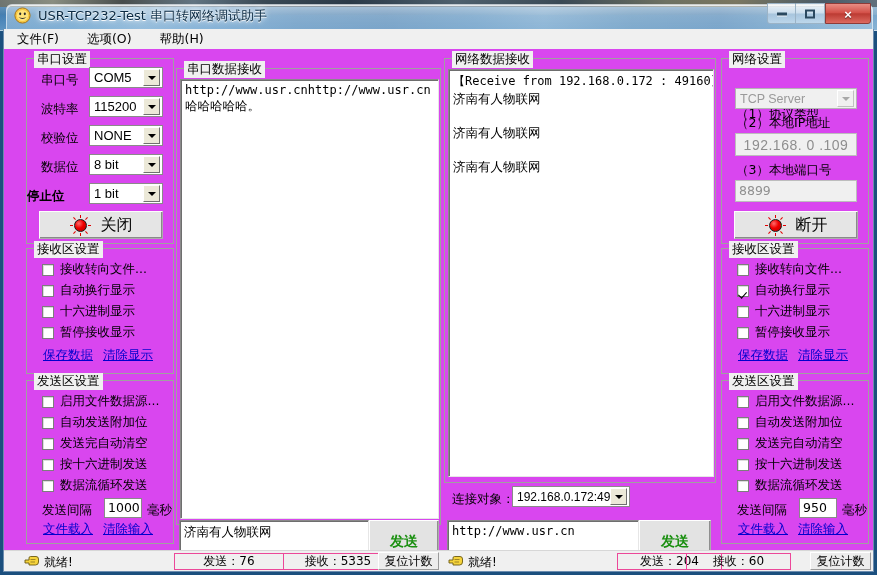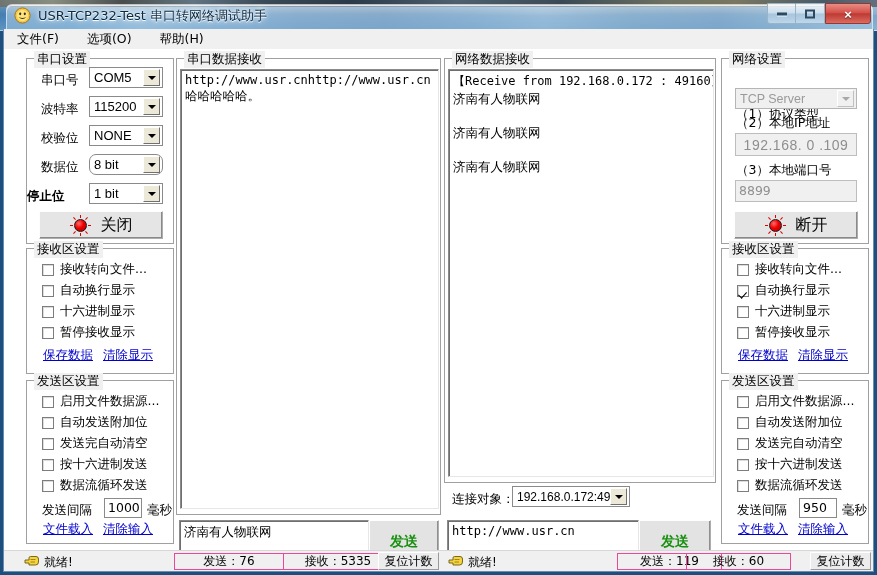--- a/index.html
+++ b/index.html
@@ -58,21 +58,21 @@
   .wbtn .g{position:absolute;left:50%;top:50%;transform:translate(-50%,-50%);}
   .min-g{width:10px;height:3px;background:#2b4960;box-shadow:0 1px 0 rgba(255,255,255,.8);}
   .max-g{width:10px;height:9px;border:2px solid #2b4960;box-sizing:border-box;}
   .close-g{
     color:#fff;font-size:13px;font-weight:bold;font-family:"Liberation Sans",sans-serif;
     text-shadow:0 1px 1px rgba(0,0,0,.55);line-height:1;
   }
   
   .client{
     position:absolute;left:3px;top:29px;width:871px;height:543px;
-    background:#ffffff;
+    background:#d946ef;
     border:1px solid #6b8cae;border-top:none;
     box-sizing:border-box;
   }
   .menubar{
     position:absolute;left:0;top:0;width:100%;height:20px;
     background:#f0f0f0;display:flex;align-items:center;padding-left:10px;box-sizing:border-box;
   }
   .menuitem{
     font-size:12.5px;color:#000;margin-right:22px;padding:1px 3px;cursor:default;
     font-family:"DejaVu Sans",sans-serif;
@@ -260,21 +260,21 @@
         <span class="arw"></span>
       </div>
 
       <div class="lbl" style="left:14px;top:71px;">校验位</div>
       <div class="combo" style="left:62px;top:66px;width:74px;">
         <span class="val">NONE</span>
         <span class="arw"></span>
       </div>
 
       <div class="lbl" style="left:14px;top:100px;">数据位</div>
-      <div class="combo" style="left:62px;top:95px;width:74px;border-radius:7px;">
+      <div class="combo" style="left:62px;top:95px;width:74px;">
         <span class="val">8 bit</span>
         <span class="arw"></span>
       </div>
 
       <div class="lbl" style="left:0;top:129px;font-weight:bold;">停止位</div>
       <div class="combo" style="left:62px;top:124px;width:74px;">
         <span class="val">1 bit</span>
         <span class="arw"></span>
       </div>
 
@@ -338,21 +338,21 @@
         <span class="cb"></span>
           <span>数据流循环发送</span>
       </div>
       <div class="lbl" style="left:15px;top:121px;">发送间隔</div>
       <div class="tin" style="left:77px;top:117px;width:38px;">1000</div>
       <div class="lbl" style="left:120px;top:121px;">毫秒</div>
       <div class="lnk" style="left:16px;top:140px;">文件载入</div>
       <div class="lnk" style="left:76px;top:140px;">清除输入</div>
     </div>
 
-    <div class="gb" style="left:172px;top:29px;width:265px;height:457px;">
+    <div class="gb" style="left:172px;top:39px;width:265px;height:457px;">
       <div class="cap">串口数据接收</div>
       <div class="area" style="left:3px;top:10px;width:259px;height:440px;">
         <div class="inner">
           <div class="mono">http://www.usr.cnhttp://www.usr.cn</div>
           <div class="cn ln">哈哈哈哈哈。</div>
         </div>
       </div>
     </div>
 
     <div class="area" style="left:175px;top:491px;width:190px;height:43px;">
@@ -482,19 +482,19 @@
       <div class="scell" style="left:170px;top:2px;width:110px;">发送：76</div>
       <div class="scell" style="left:279px;top:2px;width:110px;">接收：5335</div>
       <div class="rstbtn" style="left:374px;top:1px;width:61px;">复位计数</div>
 
       <svg class="hand" style="left:444px;top:3px;" viewBox="0 0 16 14">
         <path d="M1 6 L5 6 L5 4 Q5 2.5 6.6 2.5 L12 2.5 Q14.5 2.5 14.5 5 L14.5 8 Q14.5 11 11.5 11 L5 11 L5 9 L1 9 Z" fill="#f5d33b" stroke="#6b5a12" stroke-width="0.9" stroke-linejoin="round"></path>
         <path d="M6.5 5.5 L11.5 5.5 M6.5 8 L11 8" stroke="#8a7420" stroke-width="0.8"></path>
       </svg>
       <div class="scell flat" style="left:464px;top:3px;width:95px;">就绪!</div>
 
-      <div class="scell" style="left:613px;top:2px;width:105px;">发送：119</div>
+      <div class="scell" style="left:613px;top:2px;width:105px;">发送：204</div>
       <div class="scell" style="left:682px;top:2px;width:105px;">接收：60</div>
       <div class="rstbtn" style="left:806px;top:1px;width:61px;">复位计数</div>
     </div>
 
   </div>
 </div>
 
 </body></html>

